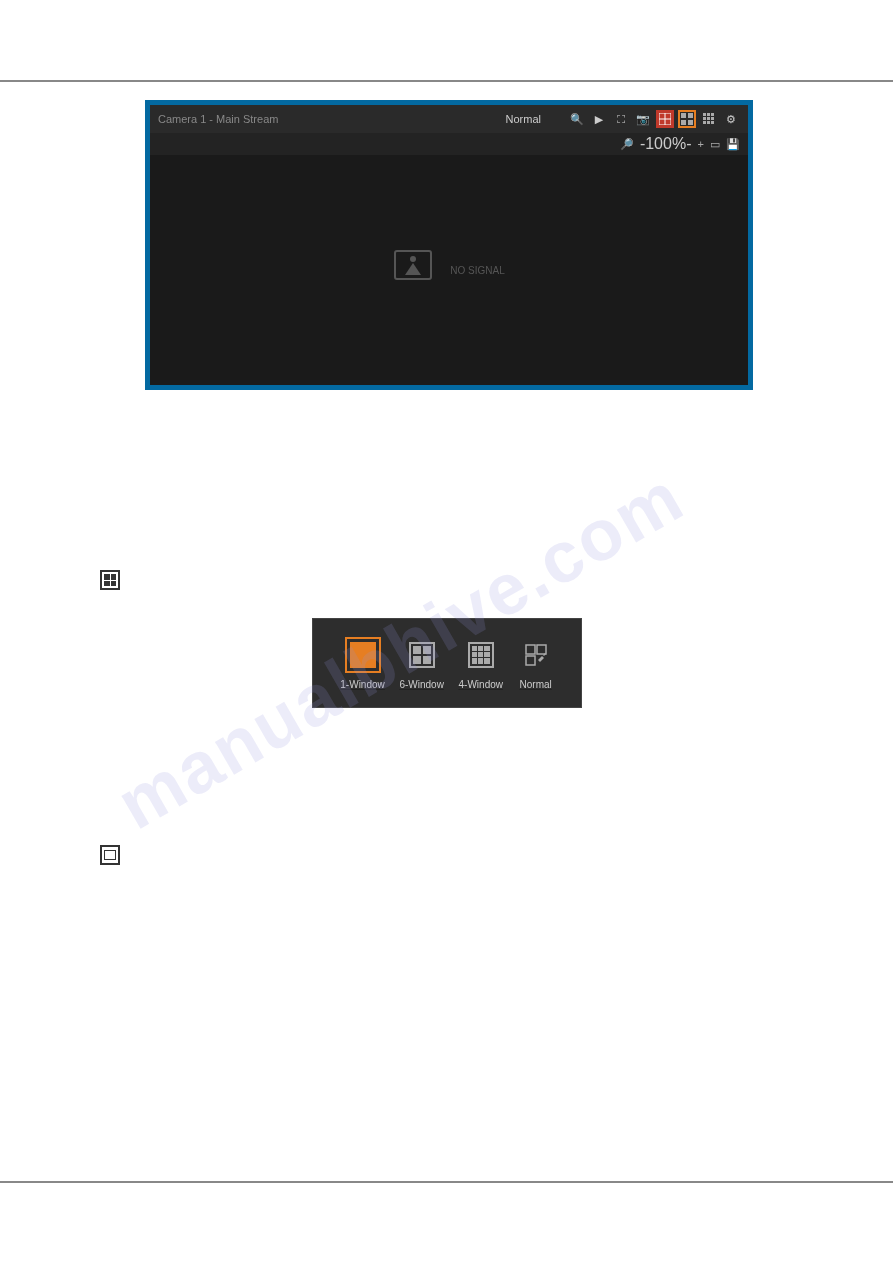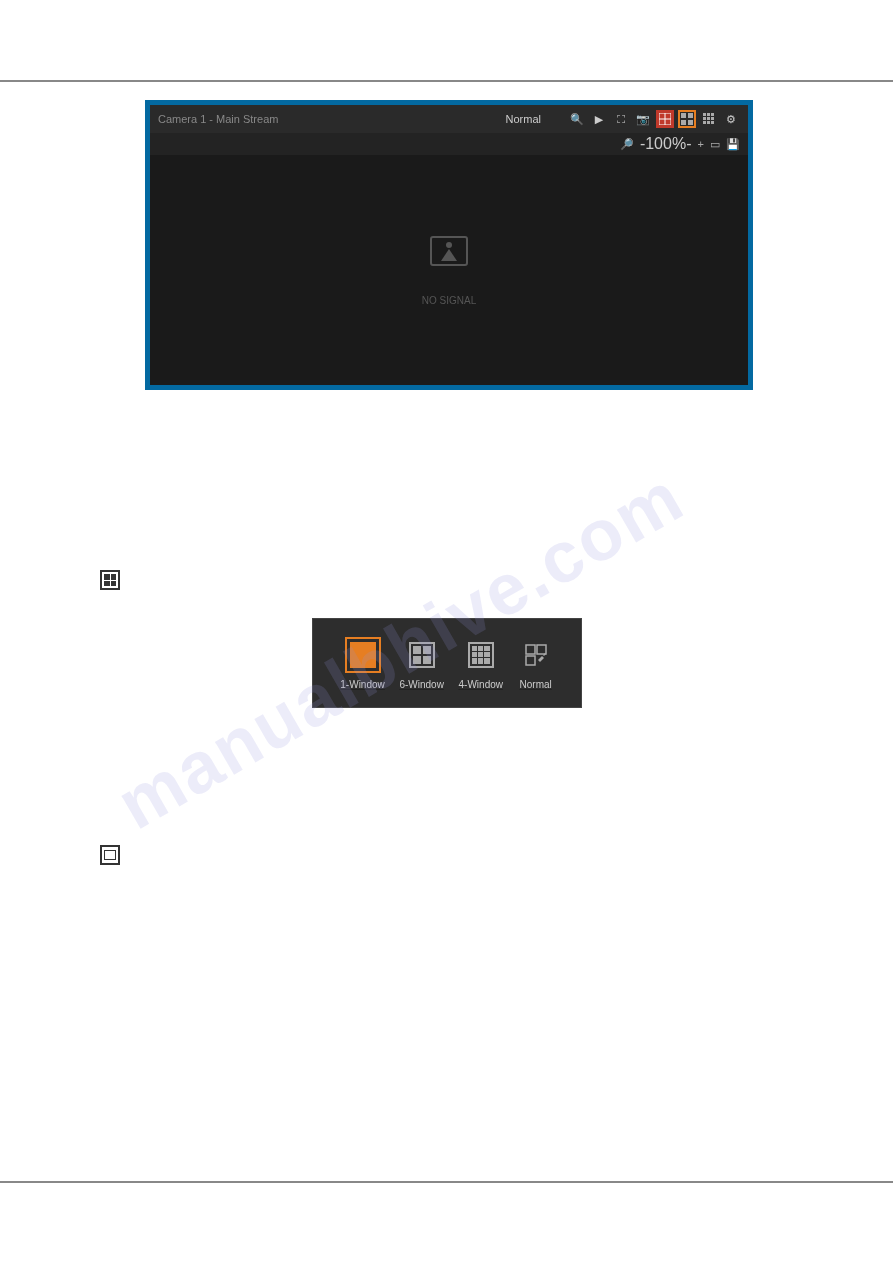--- a/index.html
+++ b/index.html
@@ -107,21 +107,21 @@
     }
 
     
     .player-main {
       width: 100%;
       height: calc(100% - 50px);
       background: #1a1a1a;
       display: flex;
       align-items: center;
       justify-content: center;
-      flex-direction: column;
+      flex-direction: row;
       gap: 17px;
     }
     .player-placeholder-icon {
       color: #555;
       font-size: 32px;
     }
     .player-placeholder-text {
       color: #555;
       font-size: 10px;
     }

